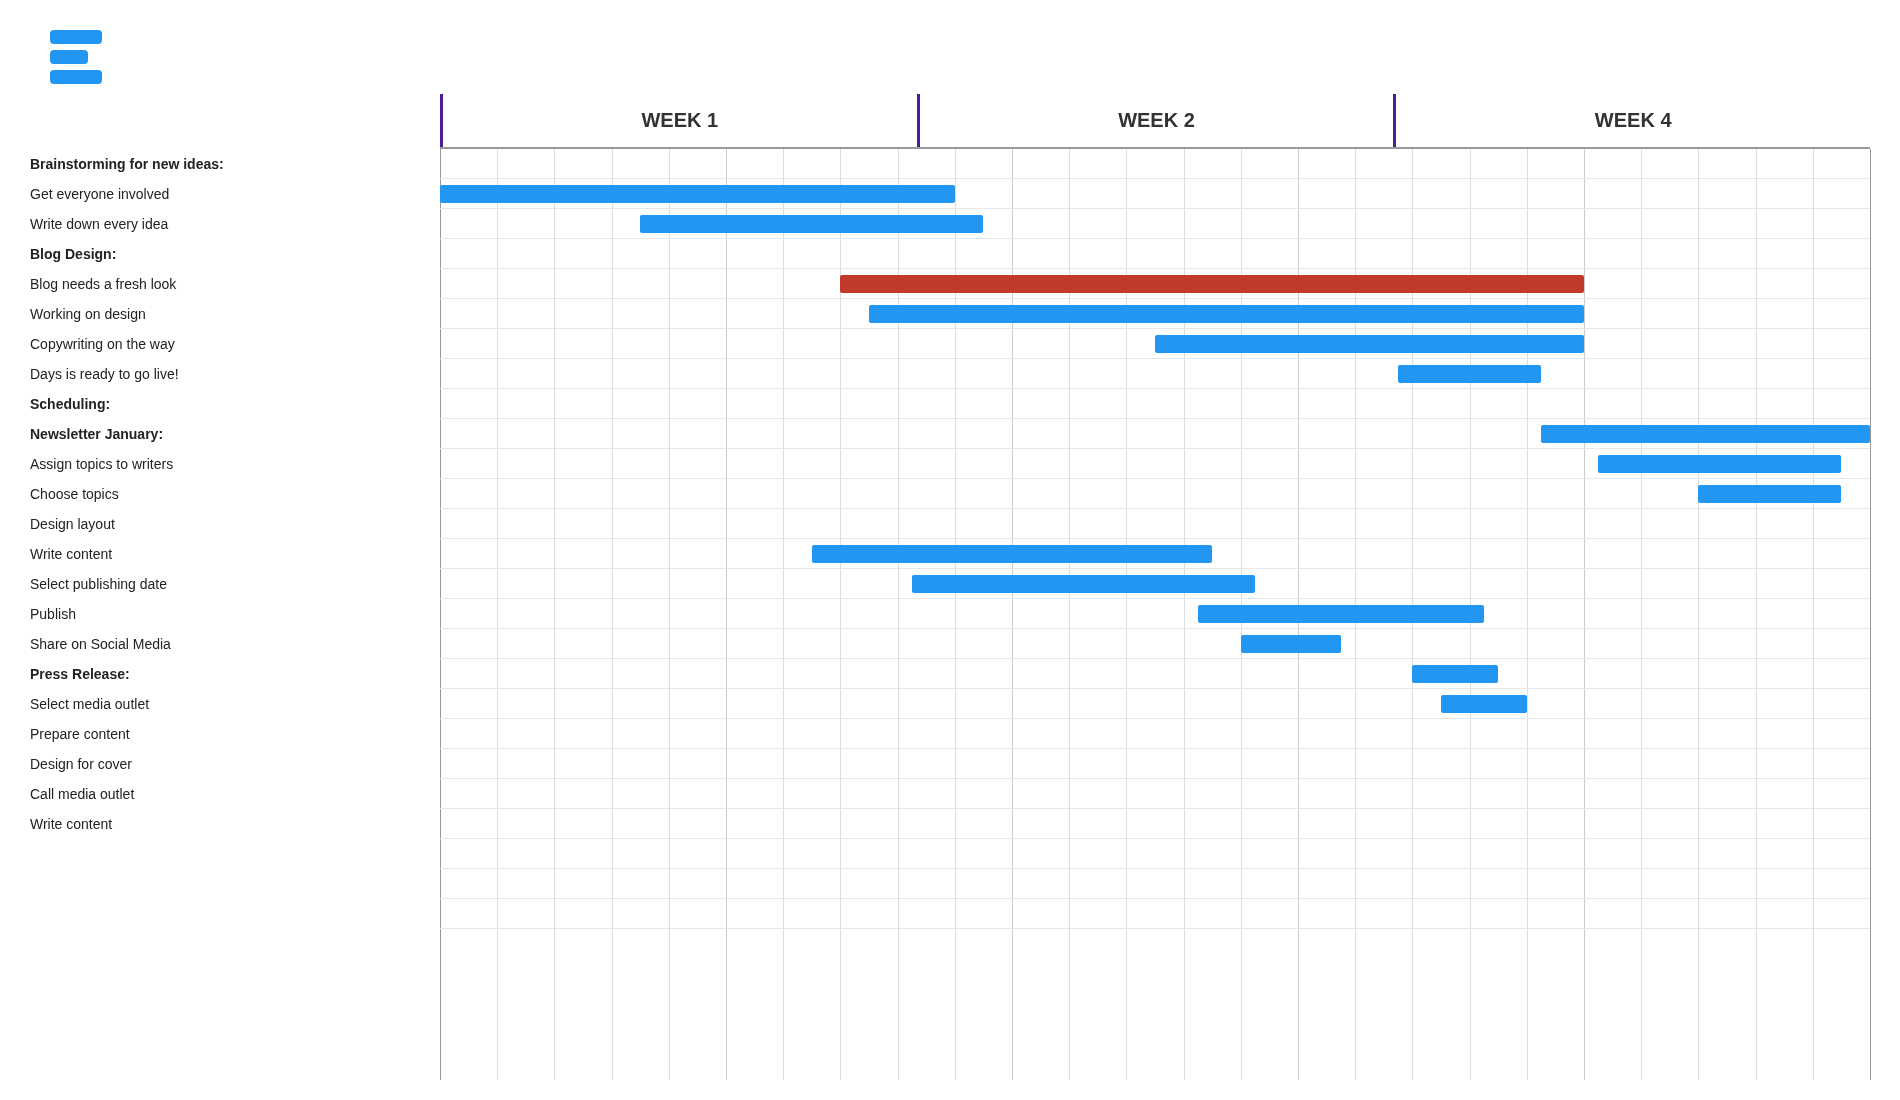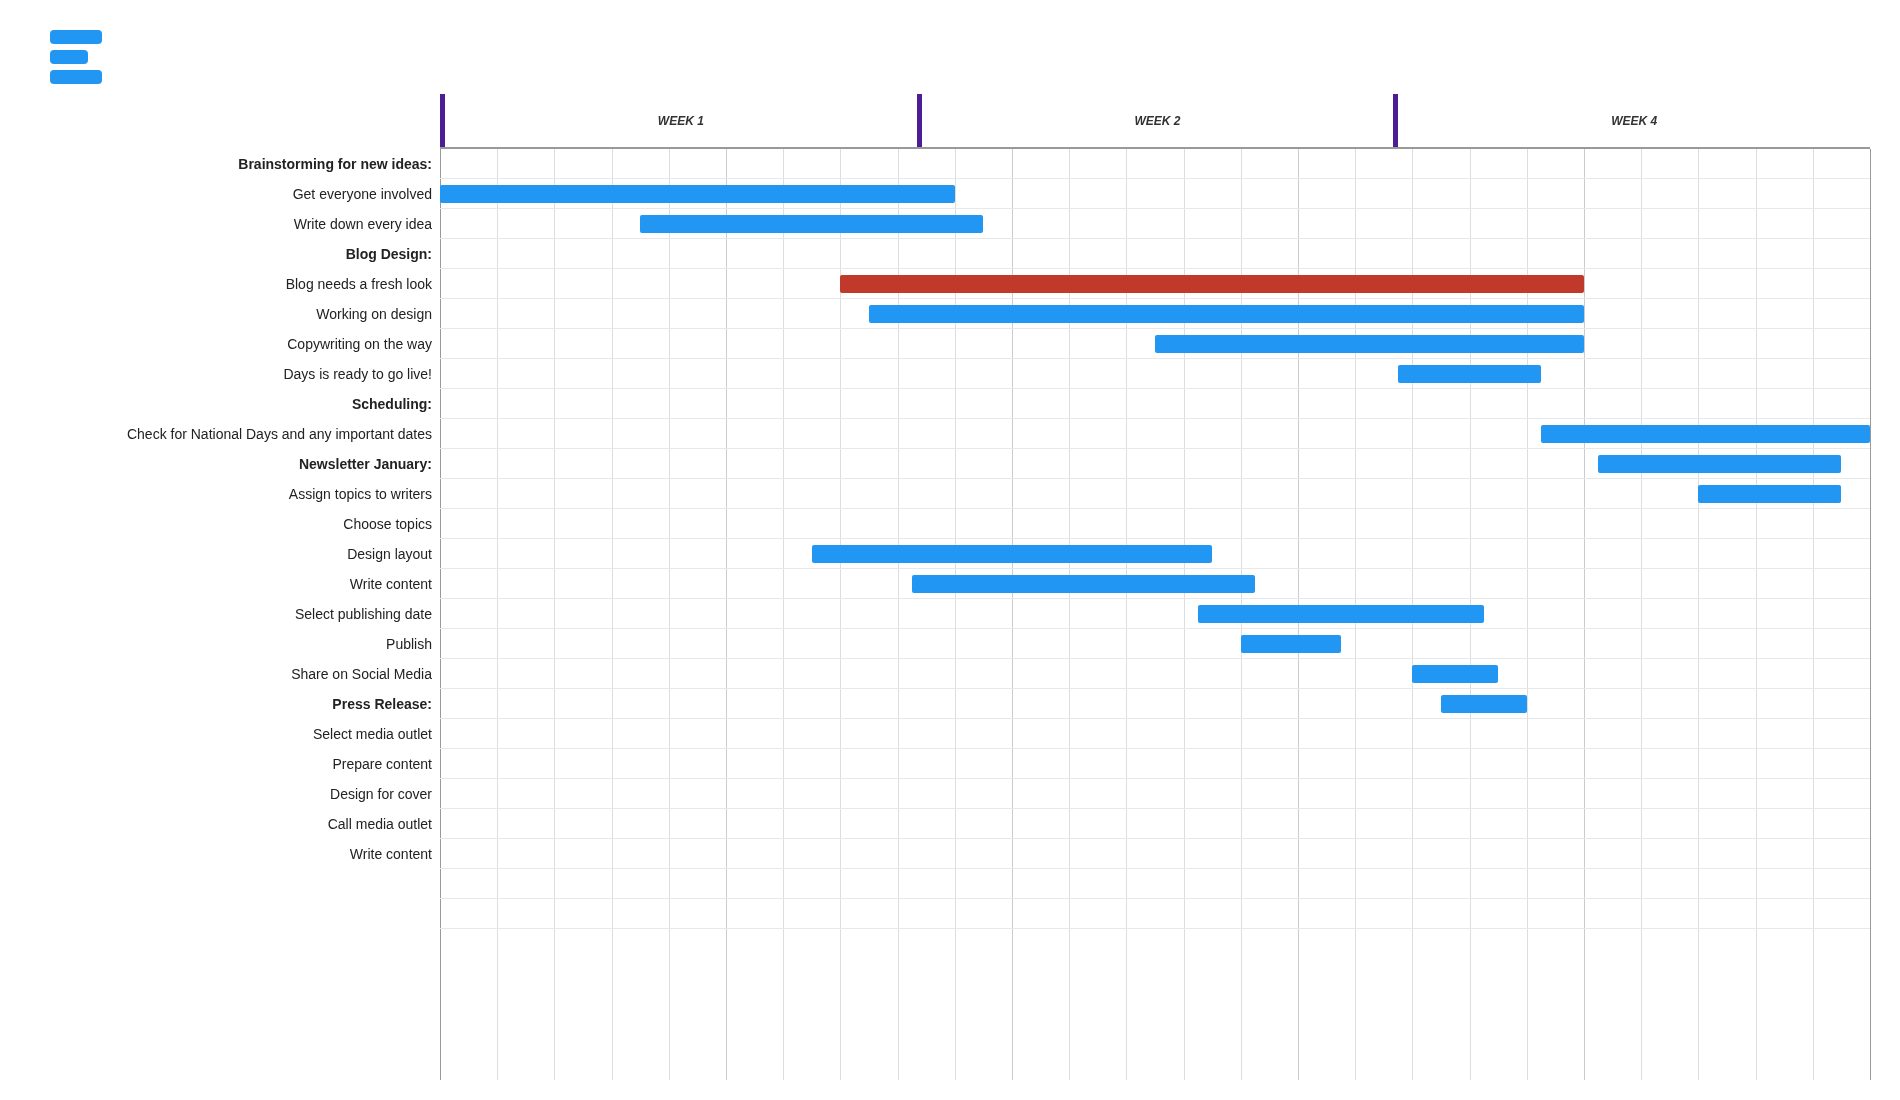--- a/index.html
+++ b/index.html
@@ -82,21 +82,21 @@
 
     .task-rows {
       display: flex;
       flex-direction: column;
     }
 
     .task-row {
       height: 30px;
       display: flex;
       align-items: center;
-      justify-content: flex-end;
+      justify-content: flex-start;
       padding-right: 8px;
     }
 
     .task-label {
       font-size: 14px;
       color: #222;
       text-align: right;
     }
 
     .task-label.section-header {
@@ -116,25 +116,24 @@
       display: flex;
       border-bottom: 2px solid #999;
       position: relative;
     }
 
     .week-col-header {
       flex: 1;
       display: flex;
       align-items: center;
       justify-content: center;
-      font-size: 12px;
+      font-size: 20px;
       font-weight: 700;
       color: #333;
-      border-left: 5px solid #4c1d95;
-      font-style: italic;
+      border-left: 3px solid #4c1d95;
     }
 
     .gantt-rows {
       flex: 1;
       display: flex;
       flex-direction: column;
       position: relative;
     }
 
     .gantt-row {
@@ -218,23 +217,20 @@
             <span class="task-label">Working on design</span>
           </div>
           <div class="task-row">
             <span class="task-label">Copywriting on the way</span>
           </div>
           <div class="task-row">
             <span class="task-label">Days is ready to go live!</span>
           </div>
           <div class="task-row">
             <span class="task-label section-header">Scheduling:</span>
-          </div>
-          <div class="task-row">
-            <span class="task-label">Check for National Days and any important dates</span>
           </div>
           <div class="task-row">
             <span class="task-label section-header">Newsletter January:</span>
           </div>
           <div class="task-row">
             <span class="task-label">Assign topics to writers</span>
           </div>
           <div class="task-row">
             <span class="task-label">Choose topics</span>
           </div>

